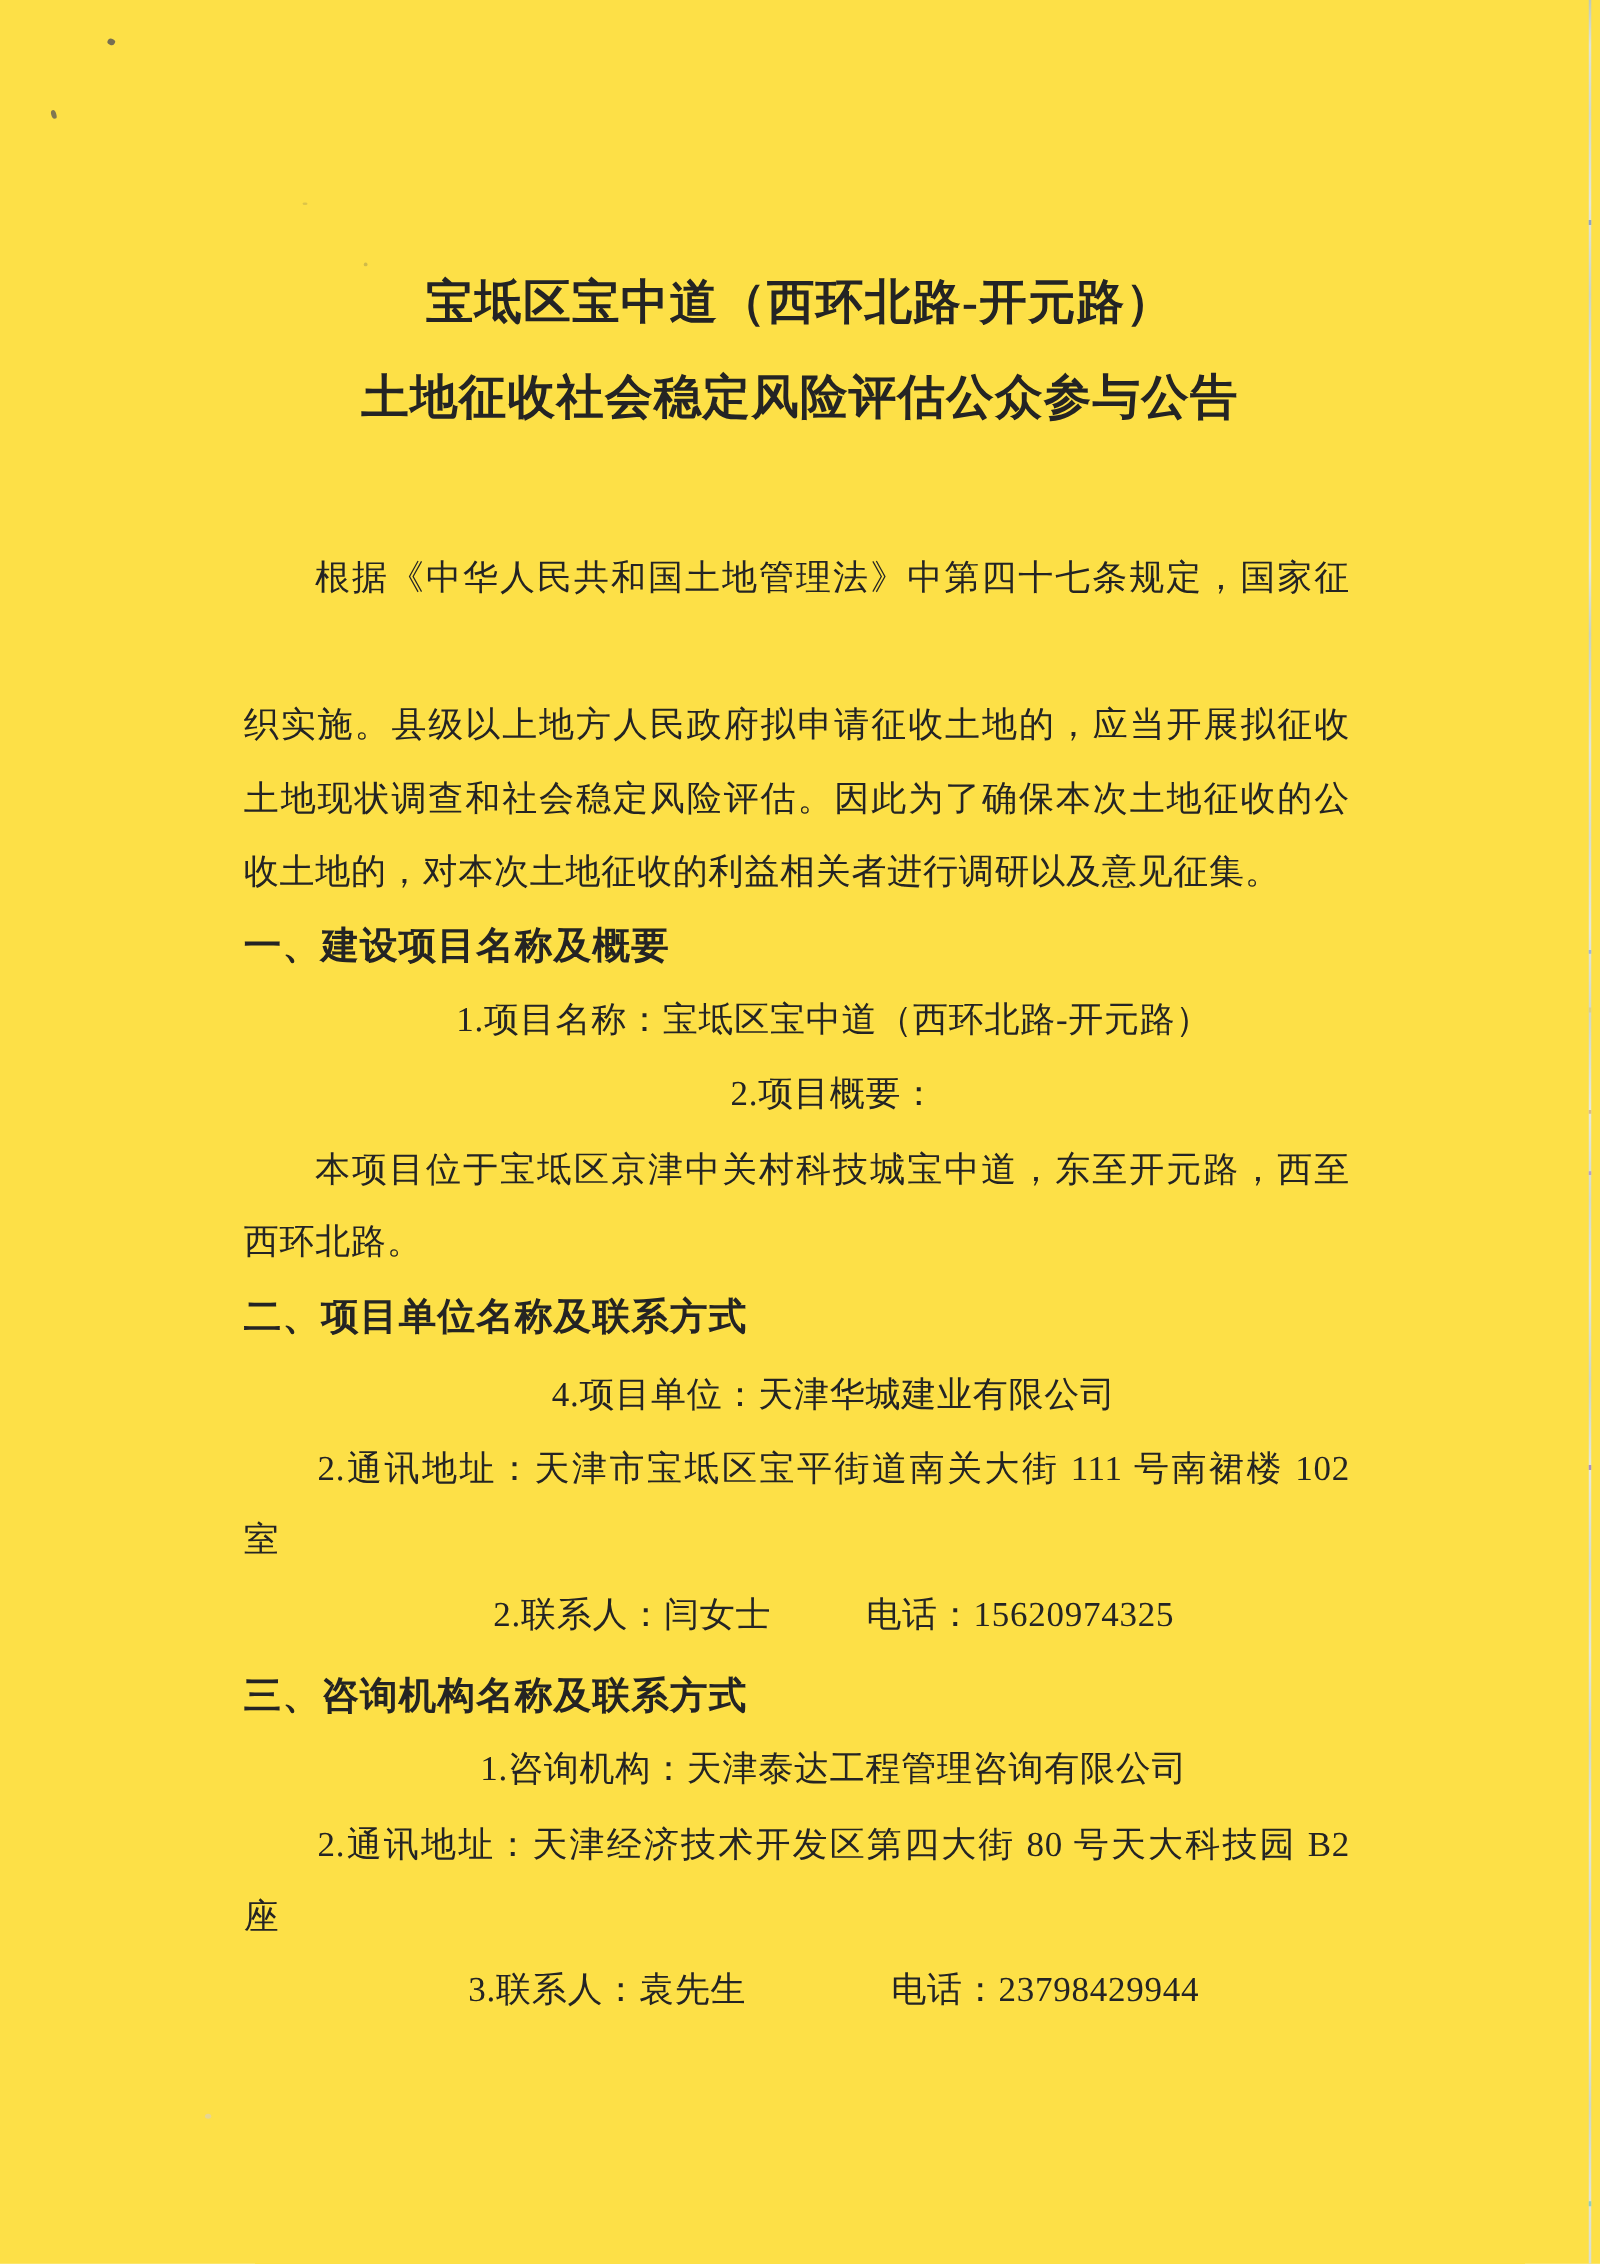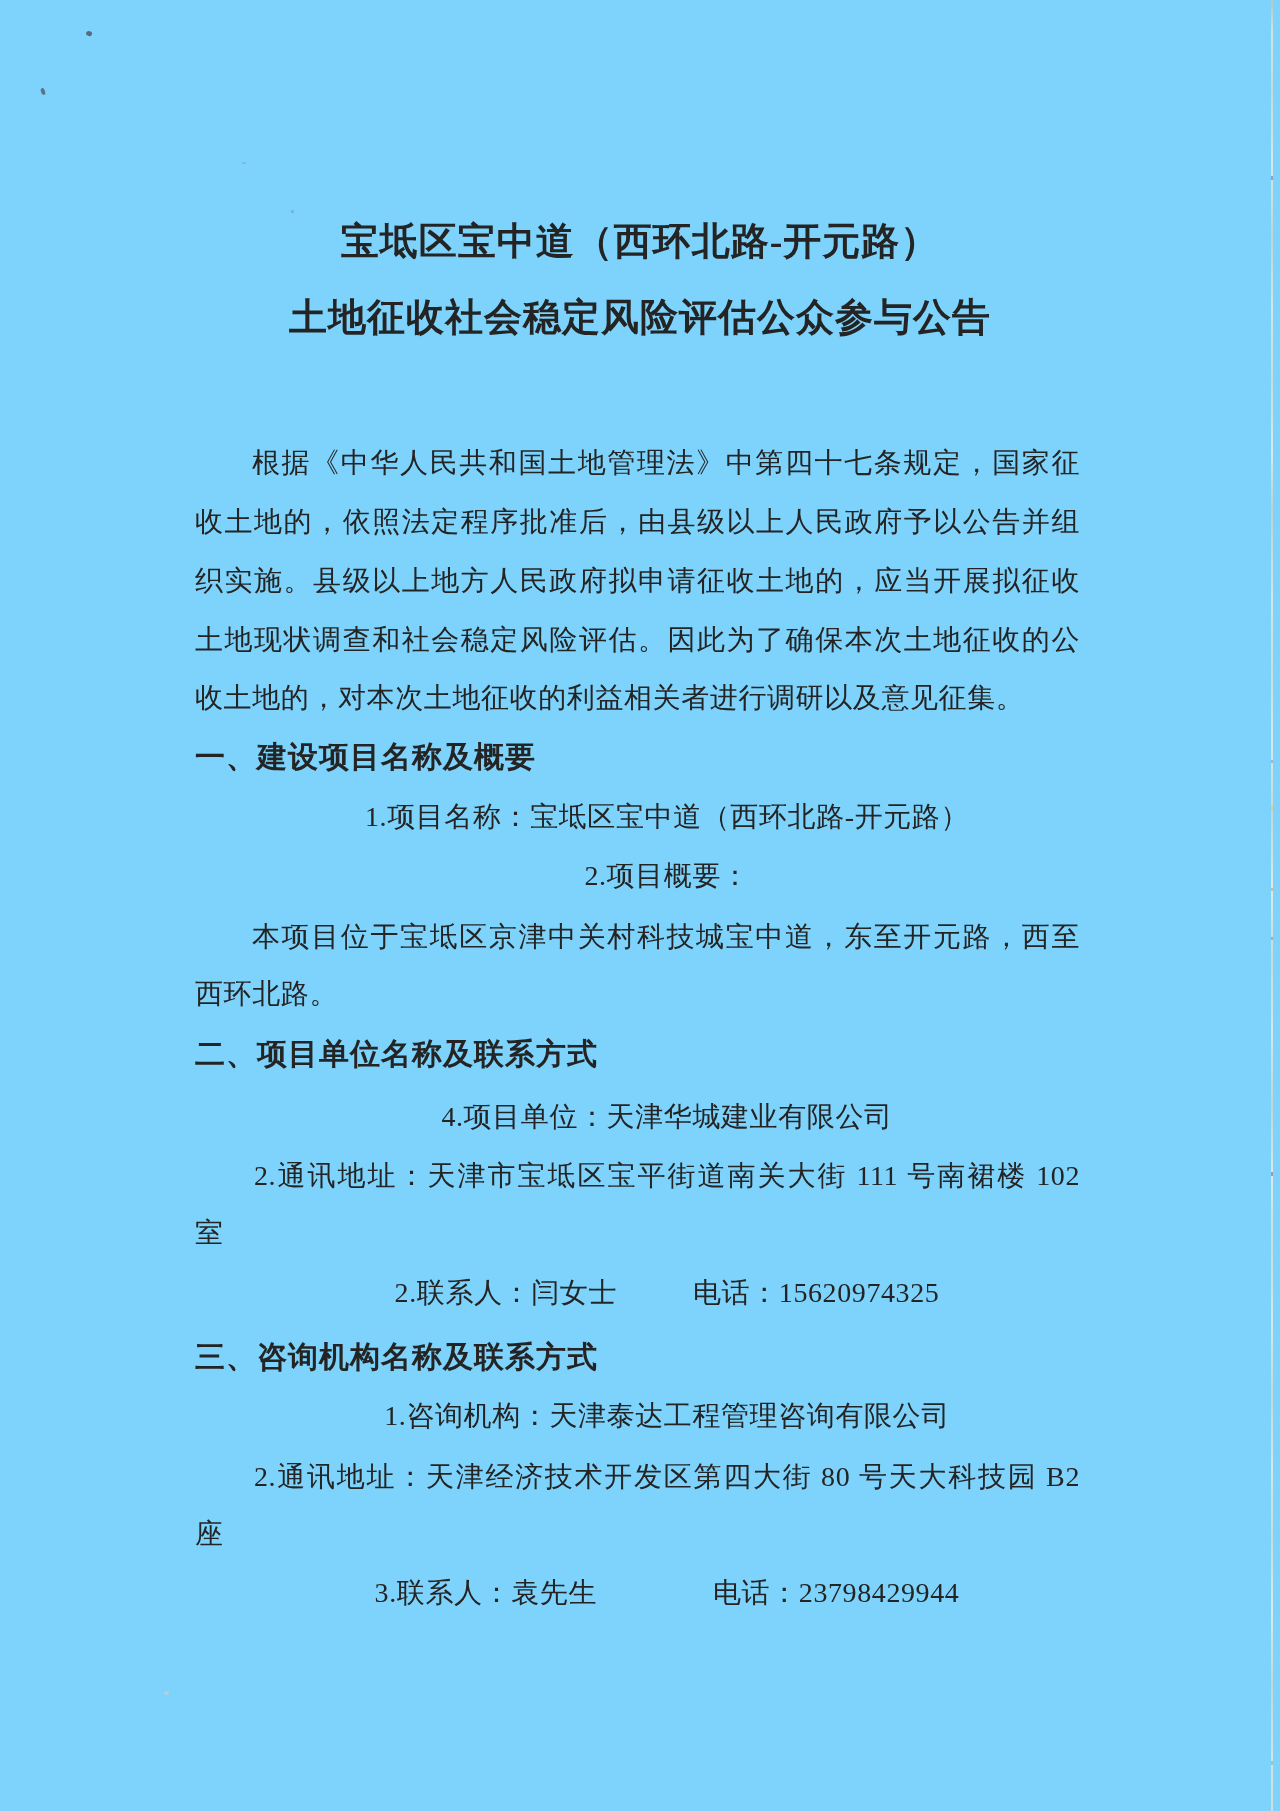--- a/index.html
+++ b/index.html
@@ -1,19 +1,19 @@
 <!DOCTYPE html>
 <html><head>
 <meta charset="utf-8">
 <style>
   html,body{margin:0;padding:0;}
   .page{
     position:relative;
     width:1280px;height:1811px;
-    background:#7dd3fc;
+    background:#fde047;
     overflow:hidden;
     font-family:"Liberation Serif","DejaVu Serif",serif;
     color:#242424;
     text-decoration:underline;
   }
   .title{
     position:absolute;left:0;width:100%;
     text-align:center;
     font-size:38px;font-weight:700;
     letter-spacing:1px;
@@ -72,21 +72,20 @@
 </style>
 </head>
 <body>
 
 <div class="page">
 
   <div class="title" style="top:216px">宝坻区宝中道（西环北路-开元路）</div>
   <div class="title" style="top:292px">土地征收社会稳定风险评估公众参与公告</div>
 
   <div class="ln full indent" style="top:446px">根据《中华人民共和国土地管理法》中第四十七条规定，国家征</div>
-  <div class="ln full" style="top:505px">收土地的，依照法定程序批准后，由县级以上人民政府予以公告并组</div>
   <div class="ln full" style="top:564px">织实施。县级以上地方人民政府拟申请征收土地的，应当开展拟征收</div>
   <div class="ln full" style="top:623px">土地现状调查和社会稳定风险评估。因此为了确保本次土地征收的公</div>
   <div class="ln" style="top:681px">收土地的，对本次土地征收的利益相关者进行调研以及意见征集。</div>
 
   <div class="ln heading" style="top:740px">一、建设项目名称及概要</div>
   <div class="ln item" style="top:800px">1.项目名称：宝坻区宝中道（西环北路-开元路）</div>
   <div class="ln item" style="top:859px">2.项目概要：</div>
   <div class="ln full indent" style="top:920px">本项目位于宝坻区京津中关村科技城宝中道，东至开元路，西至</div>
   <div class="ln" style="top:977px">西环北路。</div>
 

